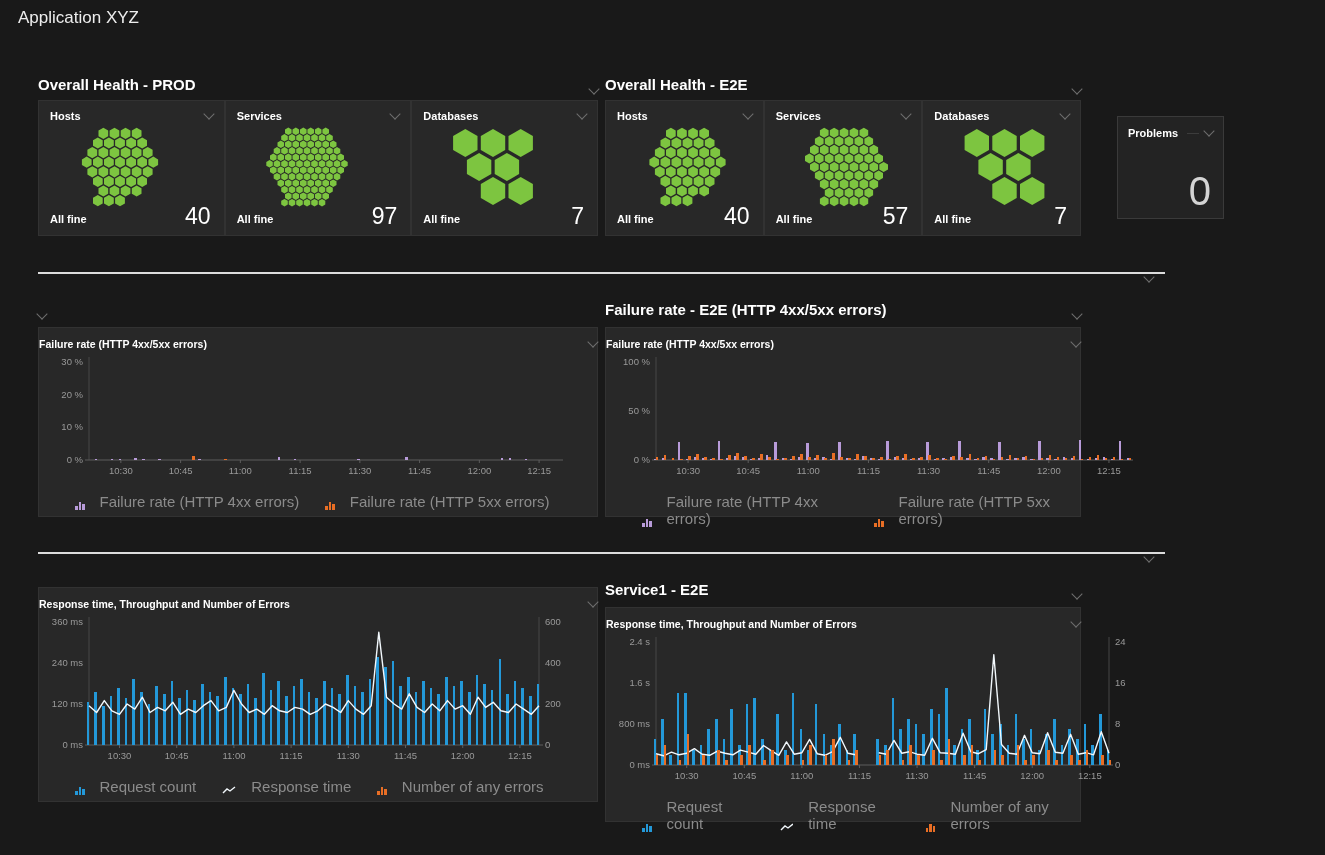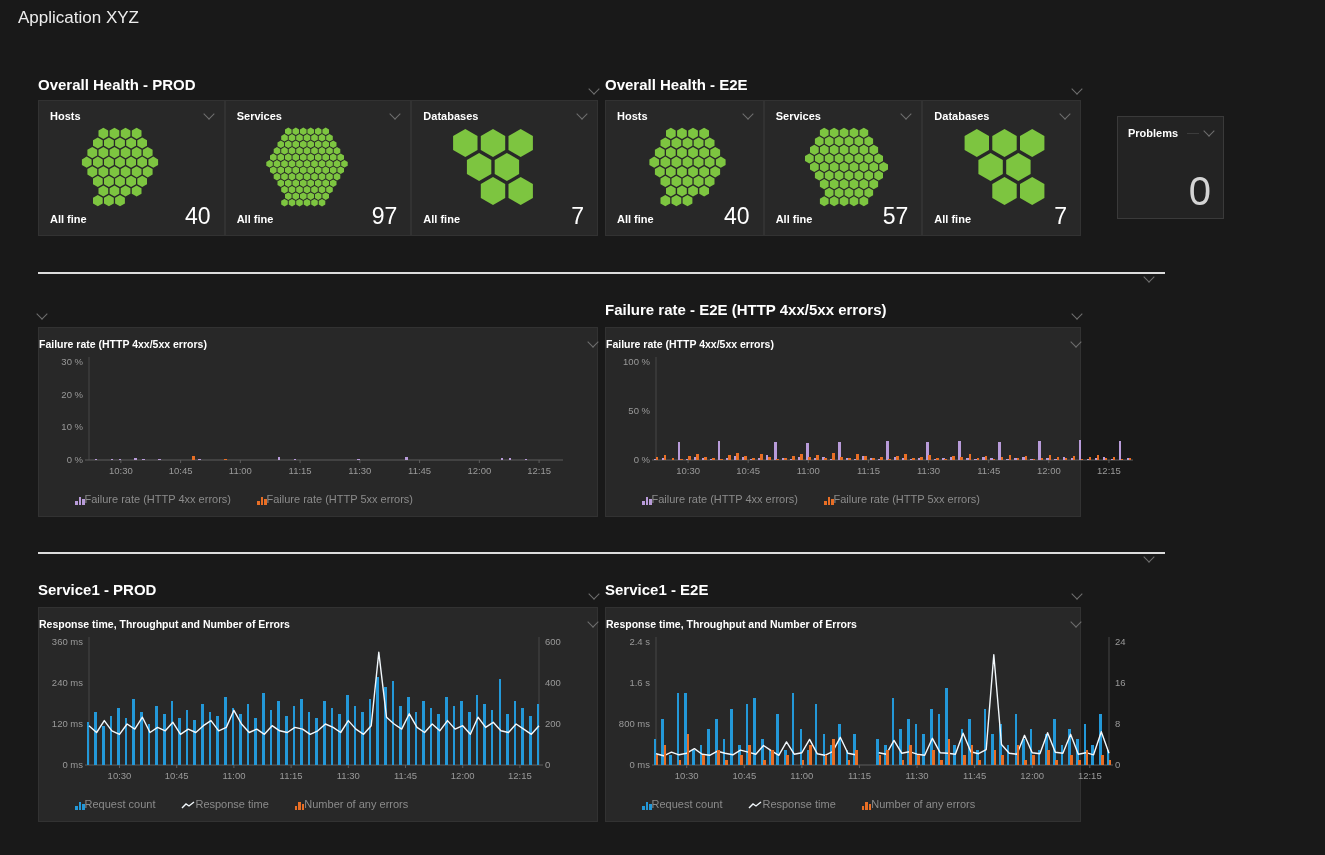--- a/index.html
+++ b/index.html
@@ -31,21 +31,21 @@
   .divider-chev{width:1127px;display:flex;justify-content:flex-end;padding:3px 12px 0 0;
     box-sizing:border-box;height:12px;}
   .two-col{display:flex;margin-top:12px;}
   .chart-tile{background:#282828;border:1px solid #323232;margin-top:9px;box-sizing:border-box;
     padding:8px 0 2px;}
   .chart-head{display:flex;justify-content:space-between;align-items:center;font-size:10.5px;
     font-weight:700;height:16px;}
   .chart-body{display:block;}
   .tick{font-size:9.5px;fill:#9a9a9a;font-family:"Liberation Sans",sans-serif;}
   .legend{display:flex;gap:26px;align-items:center;padding:5px 0 3px 36px;}
-  .legend-item{display:flex;gap:0;align-items:flex-end;font-size:11px;color:#8b8b8b;}
+  .legend-item{display:flex;gap:15px;align-items:flex-end;font-size:15px;color:#8b8b8b;}
   .mini-bars{display:inline-flex;align-items:flex-end;gap:1px;height:9px;}
   .mini-bars i{display:inline-block;width:2.5px;}
 </style>
 </head>
 <body>
 
 <div class="app-title">Application XYZ</div>
 
 <div class="board">
 
@@ -633,24 +633,20 @@
     </div>
   </div>
 
   <div class="divider" style="margin-top:35px;"></div>
   <div class="divider-chev">
       <span class="chev"></span>
     </div>
 
   <div class="two-col">
     <div class="colL">
-      <div class="section-header">
-        <span>Service1 - PROD</span>
-        <span class="chev"></span>
-      </div>
       <div class="chart-tile" style="height:215px;">
         <div class="chart-head">
           <span>Response time, Throughput and Number of Errors</span>
           <span class="chev"></span>
         </div>
         <div class="chart-body"><svg width="534" height="157">
               <line x1="50" y1="5" x2="50" y2="133" stroke="#474747" stroke-width="1"></line>
               <line x1="500" y1="5" x2="500" y2="133" stroke="#474747" stroke-width="1"></line>
               <line x1="46" y1="133" x2="504" y2="133" stroke="#5d5d5d" stroke-width="1"></line>
               <text x="44" y="136" text-anchor="end" class="tick">0 ms</text>

